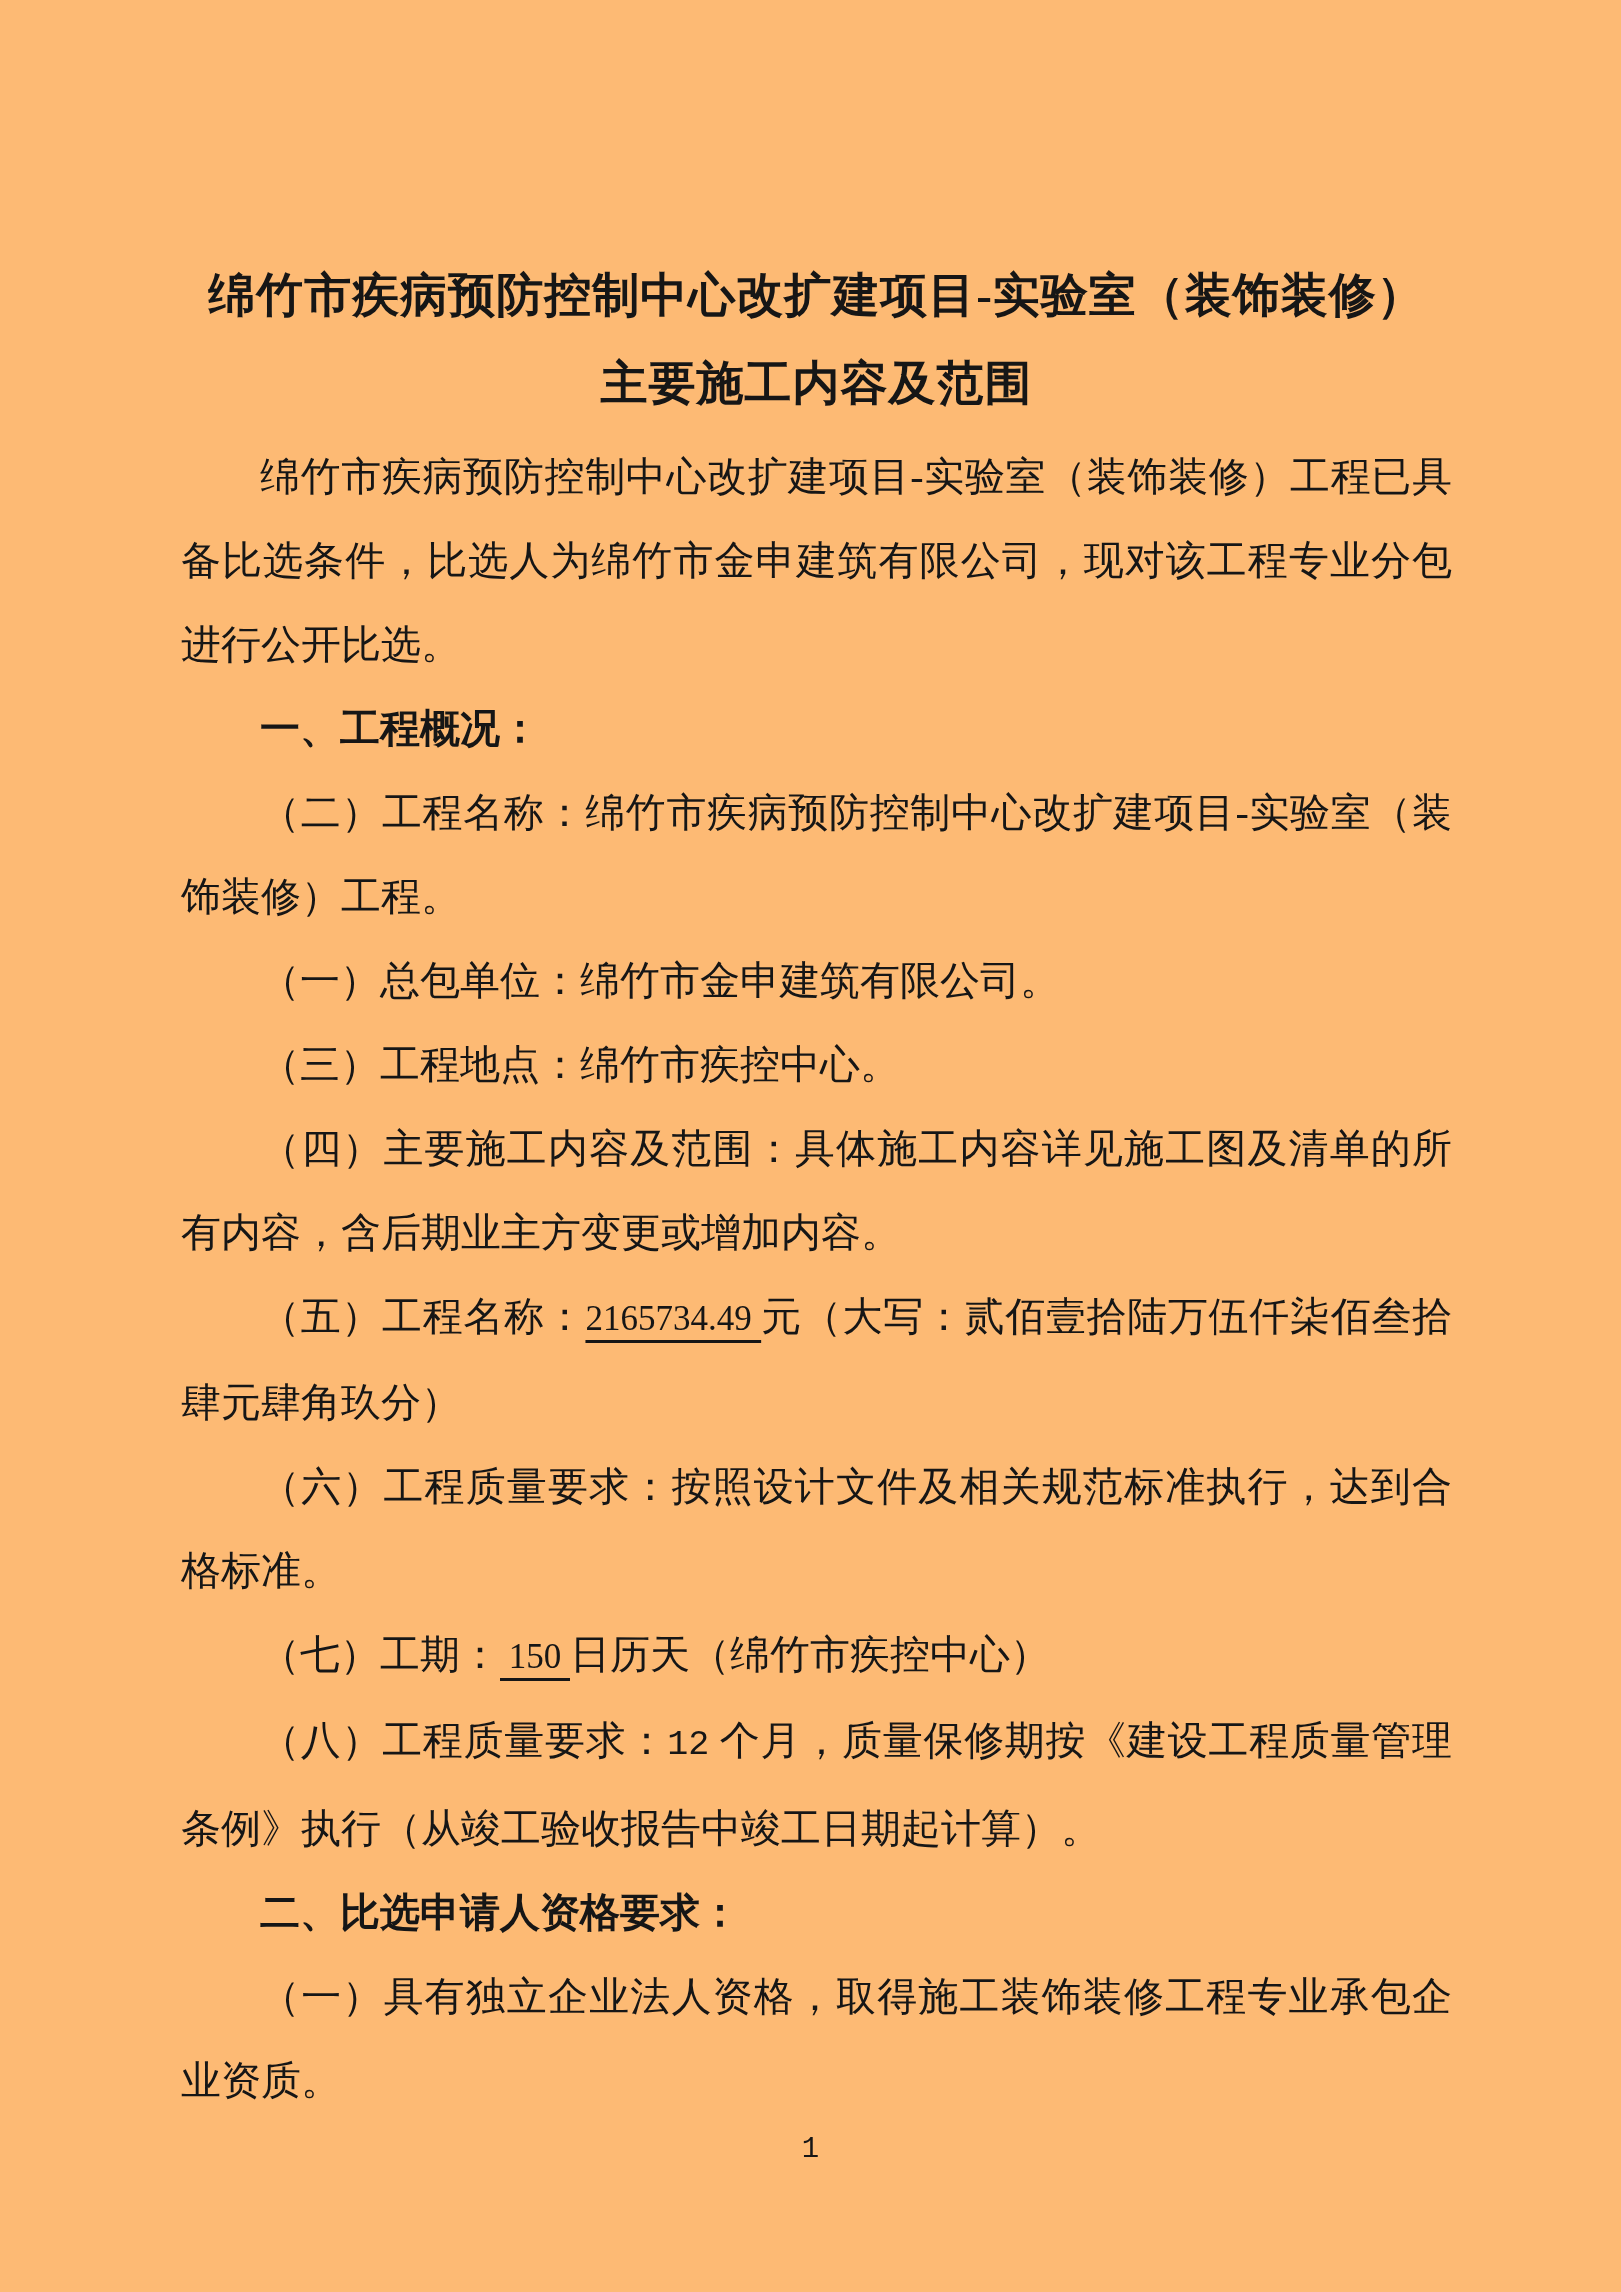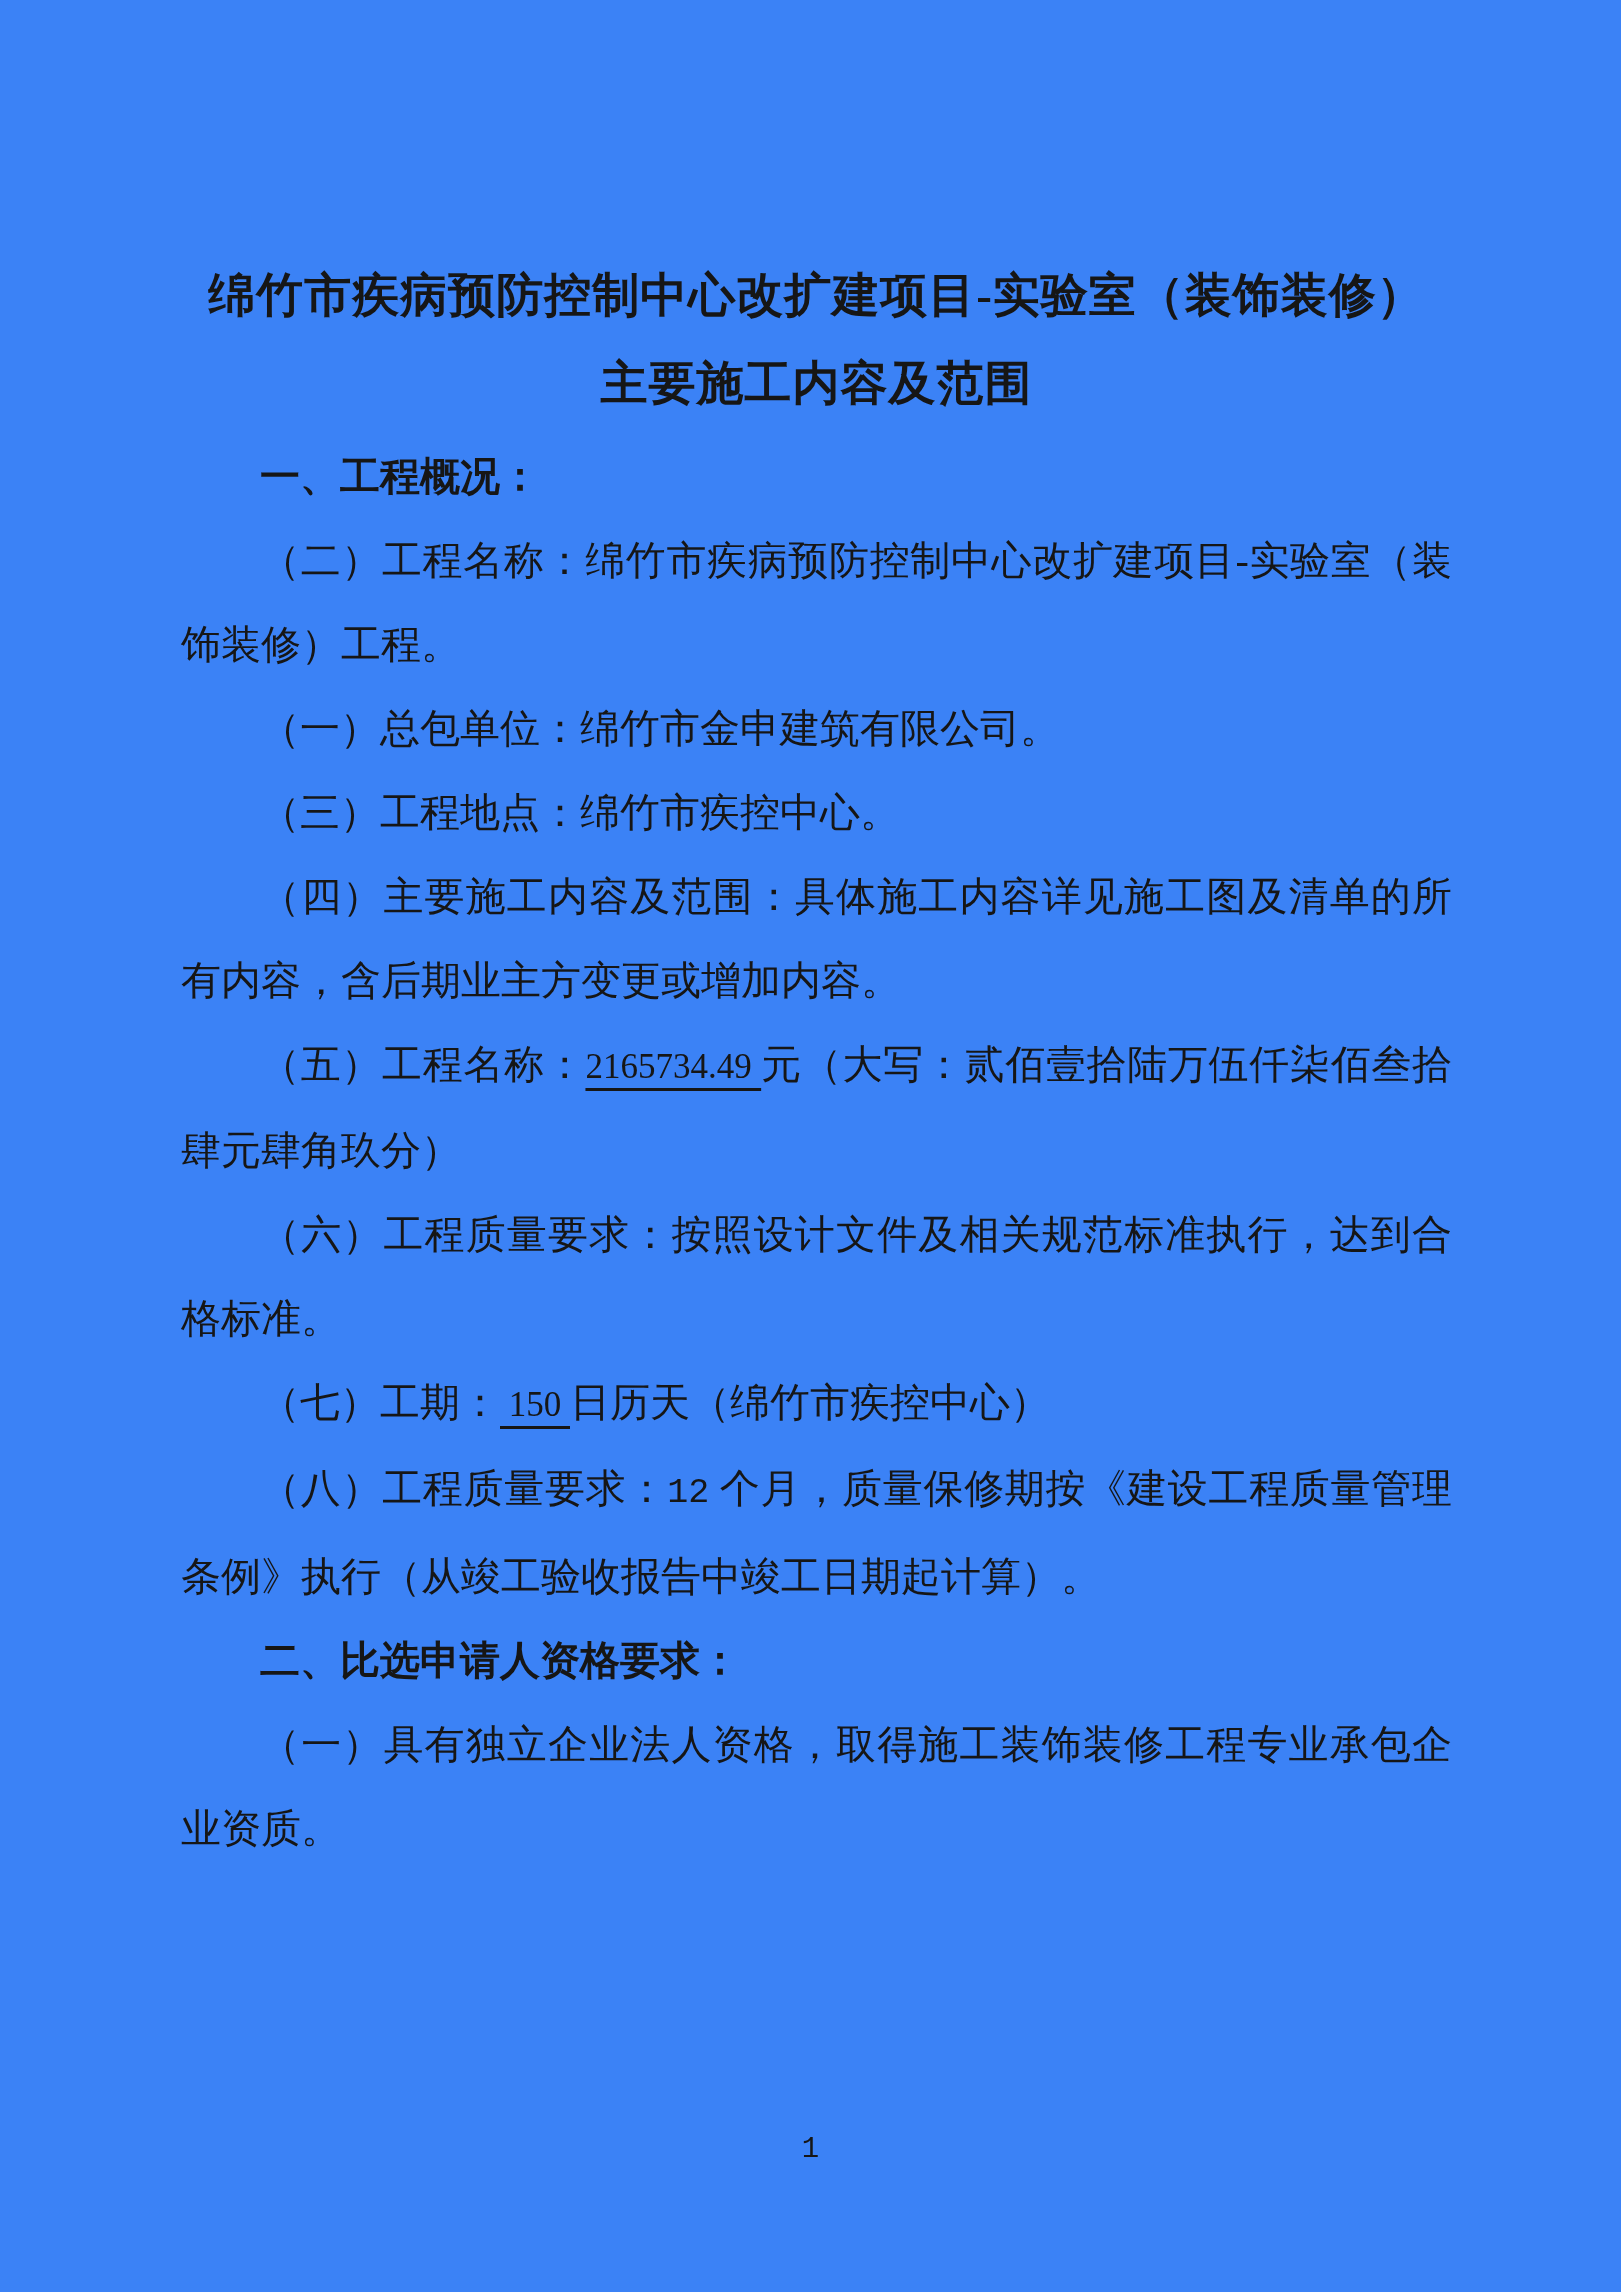--- a/index.html
+++ b/index.html
@@ -2,21 +2,21 @@
 <html><head>
 <meta charset="utf-8">
 <style>
   * { margin: 0; padding: 0; box-sizing: border-box; }
   html, body { background: #ffffff; }
 
   .page {
     position: relative;
     width: 1621px;
     height: 2293px;
-    background: #3b82f6;
+    background: #fdba74;
     color: #161616;
     font-family: "Liberation Serif", "DejaVu Serif", serif;
     overflow: hidden;
   }
 
   .content {
     padding: 0 169px 0 181px;
   }
 
   .doc-title {
@@ -71,20 +71,21 @@
 <body>
 
 <div class="page">
   <div class="content">
     <header class="doc-title">
       <div>绵竹市疾病预防控制中心改扩建项目-实验室（装饰装修）</div>
       <div>主要施工内容及范围</div>
     </header>
     <main class="doc-body">
 
+    <p class="para body"><span>绵竹市疾病预防控制中心改扩建项目-实验室（装饰装修）工程已具备比选条件，比选人为绵竹市金申建筑有限公司，现对该工程专业分包进行公开比选。</span></p>
         <p class="para heading"><span>一、工程概况：</span></p>
         <p class="para body"><span>（二）工程名称：绵竹市疾病预防控制中心改扩建项目-实验室（装饰装修）工程。</span></p>
         <p class="para body"><span>（一）总包单位：绵竹市金申建筑有限公司。</span></p>
         <p class="para body"><span>（三）工程地点：绵竹市疾控中心。</span></p>
         <p class="para body"><span>（四）主要施工内容及范围：具体施工内容详见施工图及清单的所有内容，含后期业主方变更或增加内容。</span></p>
         <p class="para body"><span>（五）工程名称：</span><span class="u mono">2165734.49&nbsp;</span><span>元（大写：贰佰壹拾陆万伍仟柒佰叁拾肆元肆角玖分）</span></p>
         <p class="para body"><span>（六）工程质量要求：按照设计文件及相关规范标准执行，达到合格标准。</span></p>
         <p class="para body"><span>（七）工期：</span><span class="u mono">&nbsp;150&nbsp;</span><span>日历天（绵竹市疾控中心）</span></p>
         <p class="para body"><span>（八）工程质量要求：</span><span class="mono">12</span><span> 个月，质量保修期按《建设工程质量管理条例》执行（从竣工验收报告中竣工日期起计算）。</span></p>
         <p class="para heading"><span>二、比选申请人资格要求：</span></p>

